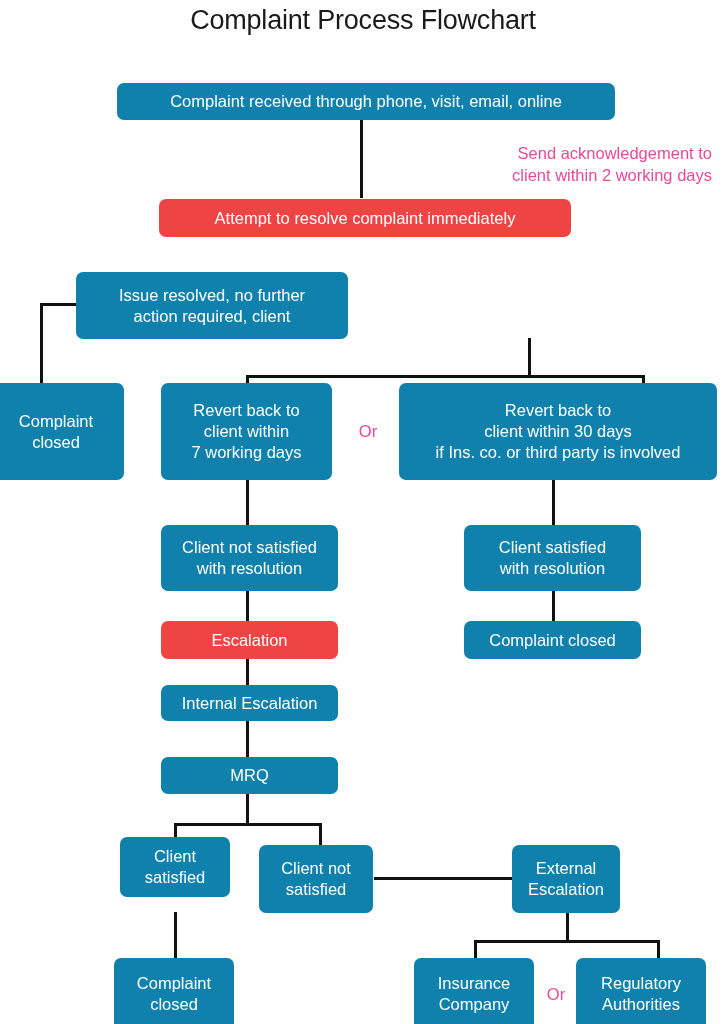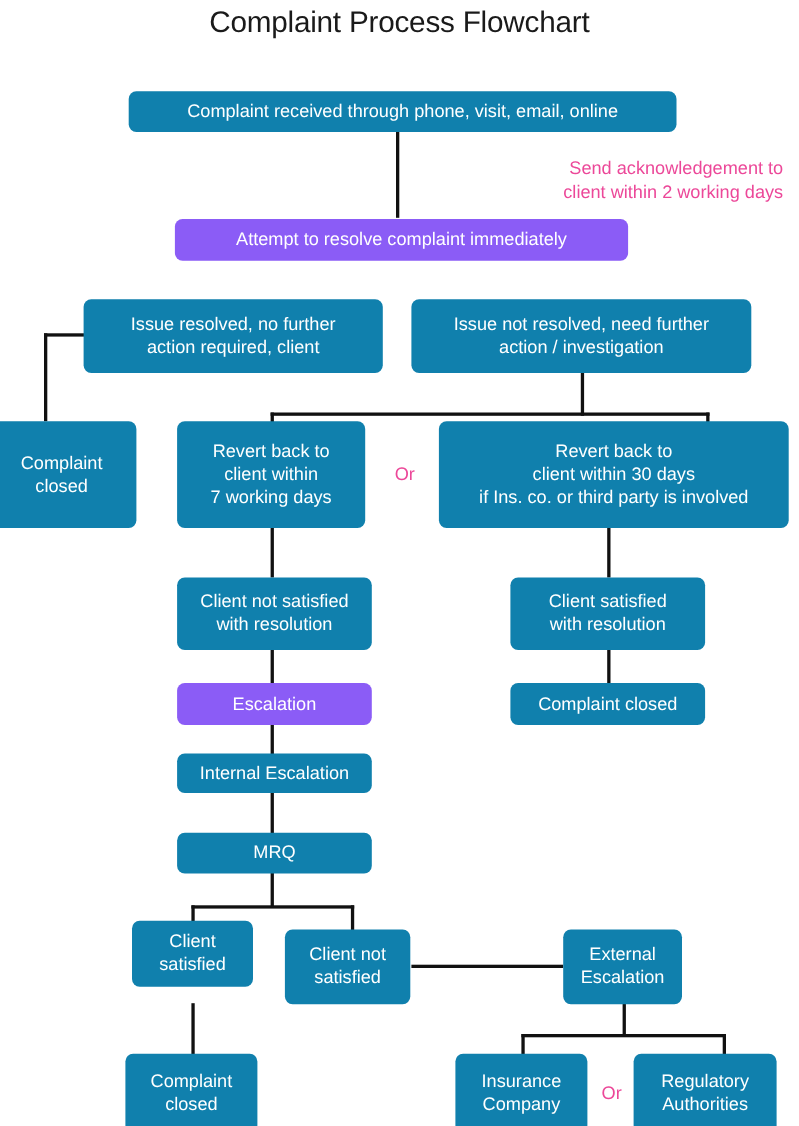--- a/index.html
+++ b/index.html
@@ -37,21 +37,21 @@
     justify-content: center;
     text-align: center;
     color: #ffffff;
     font-size: 16.5px;
     line-height: 21px;
     padding: 2px 6px;
     white-space: pre-line;
     z-index: 3;
   }
   .node.blue { background: #1080ad; }
-  .node.red  { background: #8b5cf6; }
+  .node.red  { background: #ef4444; }
   .conn {
     position: absolute;
     background: #111111;
     z-index: 1;
   }
   .conn.h { height: 3px; }
   .conn.v { width: 3px; }
   .label {
     position: absolute;
     color: #ec4899;
@@ -106,22 +106,20 @@
   <div class="conn v" style="left:474px; top:940px; height:20px;"></div>
   <div class="conn v" style="left:657px; top:940px; height:20px;"></div>
 
   <div class="node blue" style="left:117px; top:83px; width:498px; height:37px;">Complaint received through phone, visit, email, online</div>
 
   <div class="node red" style="left:159px; top:199px; width:412px; height:38px;">Attempt to resolve complaint immediately</div>
 
   <div class="node blue" style="left:76px; top:272px; width:272px; height:67px;">Issue resolved, no further
 action required, client</div>
 
-  <div class="node blue" style="left:374px; top:272px; width:309px; height:67px;">Issue not resolved, need further
-action / investigation</div>
 
   <div class="node blue" style="left:-12px; top:383px; width:136px; height:97px;">Complaint
 closed</div>
 
   <div class="node blue" style="left:161px; top:383px; width:171px; height:97px;">Revert back to
 client within
 7 working days</div>
 
   <div class="node blue" style="left:399px; top:383px; width:318px; height:97px;">Revert back to
 client within 30 days

